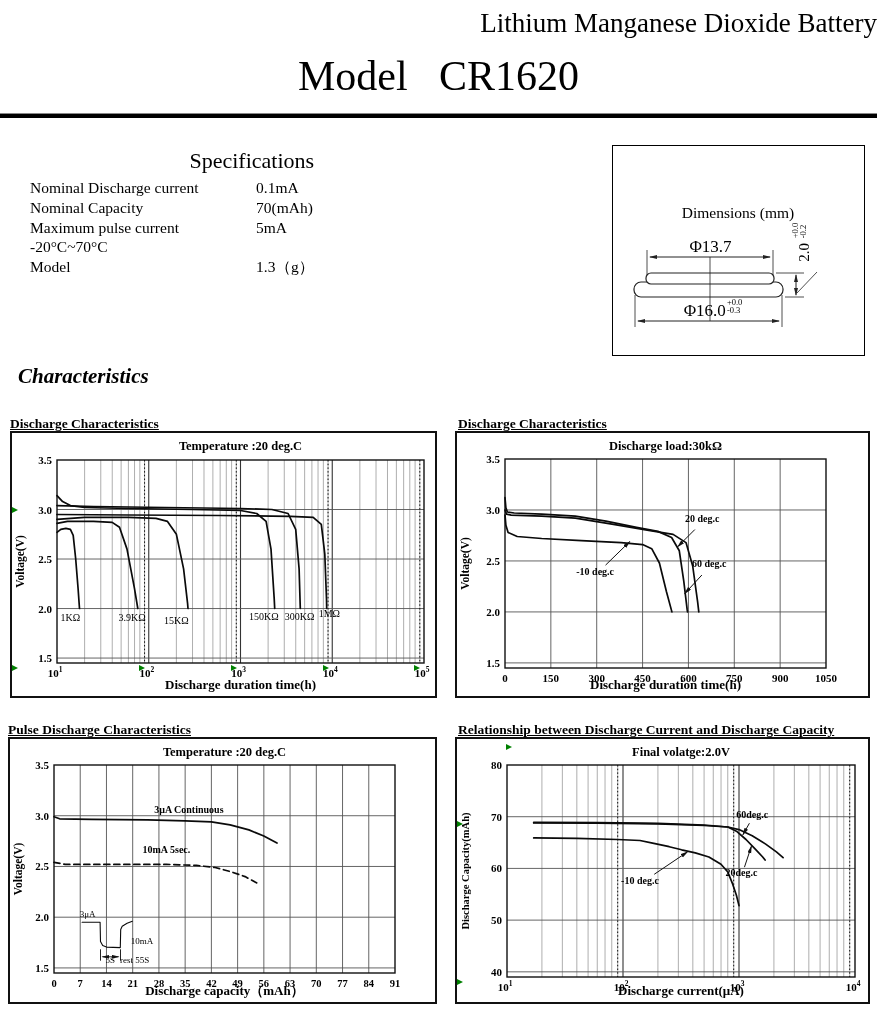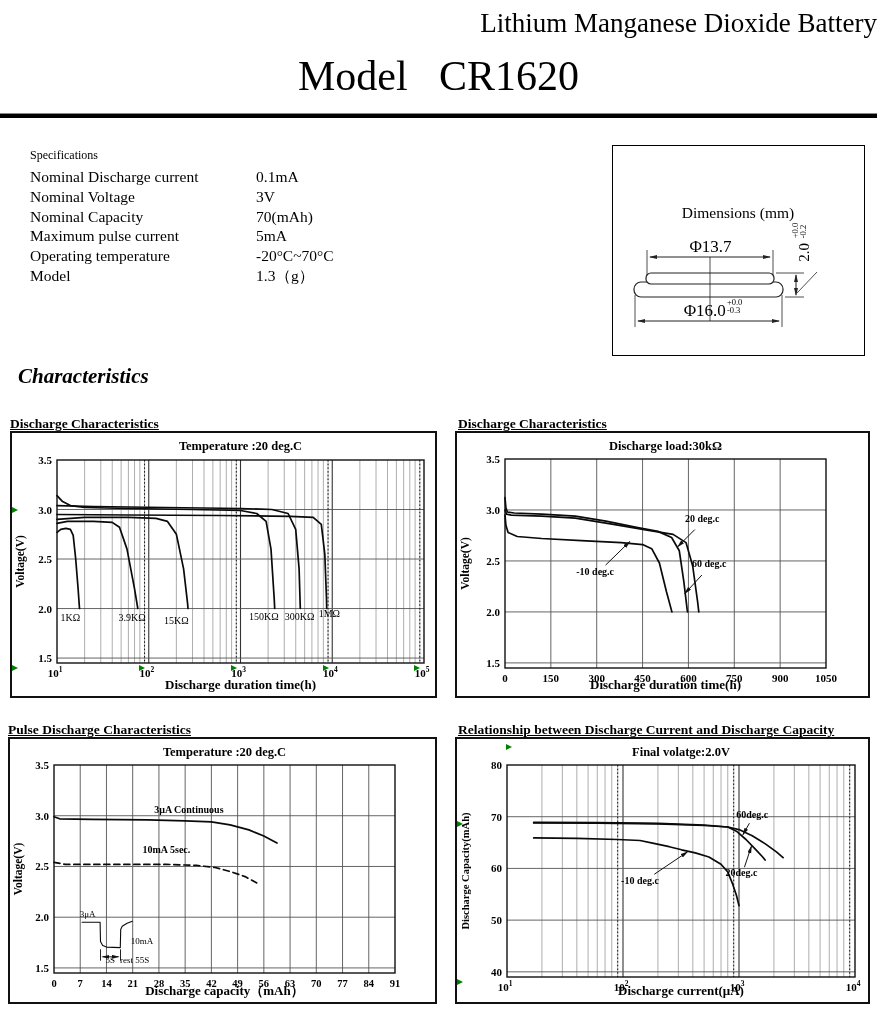--- a/index.html
+++ b/index.html
@@ -2,21 +2,21 @@
 <html><head>
 <meta charset="utf-8">
 <style>
   html,body{margin:0;padding:0;background:#fff;}
   .page{position:relative;width:877px;height:1015px;background:#fff;overflow:hidden;
         font-family:"Liberation Serif",serif;color:#000;}
   .doc-title{position:absolute;top:8px;left:0;width:100%;text-align:right;font-size:27px;}
   .model-title{position:absolute;top:52px;left:0;width:100%;text-align:center;font-size:42px;white-space:pre;}
   .rule{position:absolute;top:113px;left:0;width:877px;height:5px;background:#000;border-top:1px solid #888;box-sizing:border-box;}
   .spec{position:absolute;left:30px;top:148px;font-size:15.5px;}
-  .spec-heading{font-size:12px;margin-bottom:4px;}
+  .spec-heading{font-size:22px;margin-bottom:4px;text-align:right;}
   .spec-row{display:flex;height:19.8px;line-height:19.8px;}
   .spec-label{width:226px;}
   .dims{position:absolute;left:612px;top:145px;width:253px;height:211px;border:1px solid #000;box-sizing:border-box;text-decoration:underline;}
   .dims svg{position:absolute;left:0;top:0;display:block;}
   .dims-title{position:absolute;left:40px;top:58px;width:170px;text-align:center;font-size:15.5px;}
   .dia-top{position:absolute;left:50px;top:91px;width:95px;text-align:center;font-size:17px;}
   .dia-bottom{position:absolute;left:36px;top:153px;width:128px;text-align:center;font-size:17px;}
   .tol{display:inline-block;vertical-align:3px;margin-left:1px;font-size:8.5px;line-height:7.5px;text-align:left;}
   .tol span{display:block;}
   .h-dim{position:absolute;left:170px;top:86px;font-size:15px;transform:rotate(-90deg);transform-origin:50% 50%;white-space:nowrap;}
@@ -35,33 +35,28 @@
   <div class="model-title">Model   CR1620</div>
   <div class="rule"></div>
 
   <div class="spec">
     <div class="spec-heading">Specifications</div>
     <div class="spec-row">
         <span class="spec-label">Nominal Discharge current</span>
         <span class="spec-value">0.1mA</span>
       </div>
     <div class="spec-row">
-        <span class="spec-label">Nominal Voltage</span>
-        <span class="spec-value">3V</span>
-      </div>
-    <div class="spec-row">
         <span class="spec-label">Nominal Capacity</span>
         <span class="spec-value">70(mAh)</span>
       </div>
     <div class="spec-row">
         <span class="spec-label">Maximum pulse current</span>
         <span class="spec-value">5mA</span>
       </div>
     <div class="spec-row">
-        <span class="spec-label">Operating temperature</span>
         <span class="spec-value">-20°C~70°C</span>
       </div>
     <div class="spec-row">
         <span class="spec-label">Model</span>
         <span class="spec-value">1.3（g）</span>
       </div>
   </div>
 
   <div class="dims">
     <svg width="251" height="209" viewBox="0 0 251 209">

